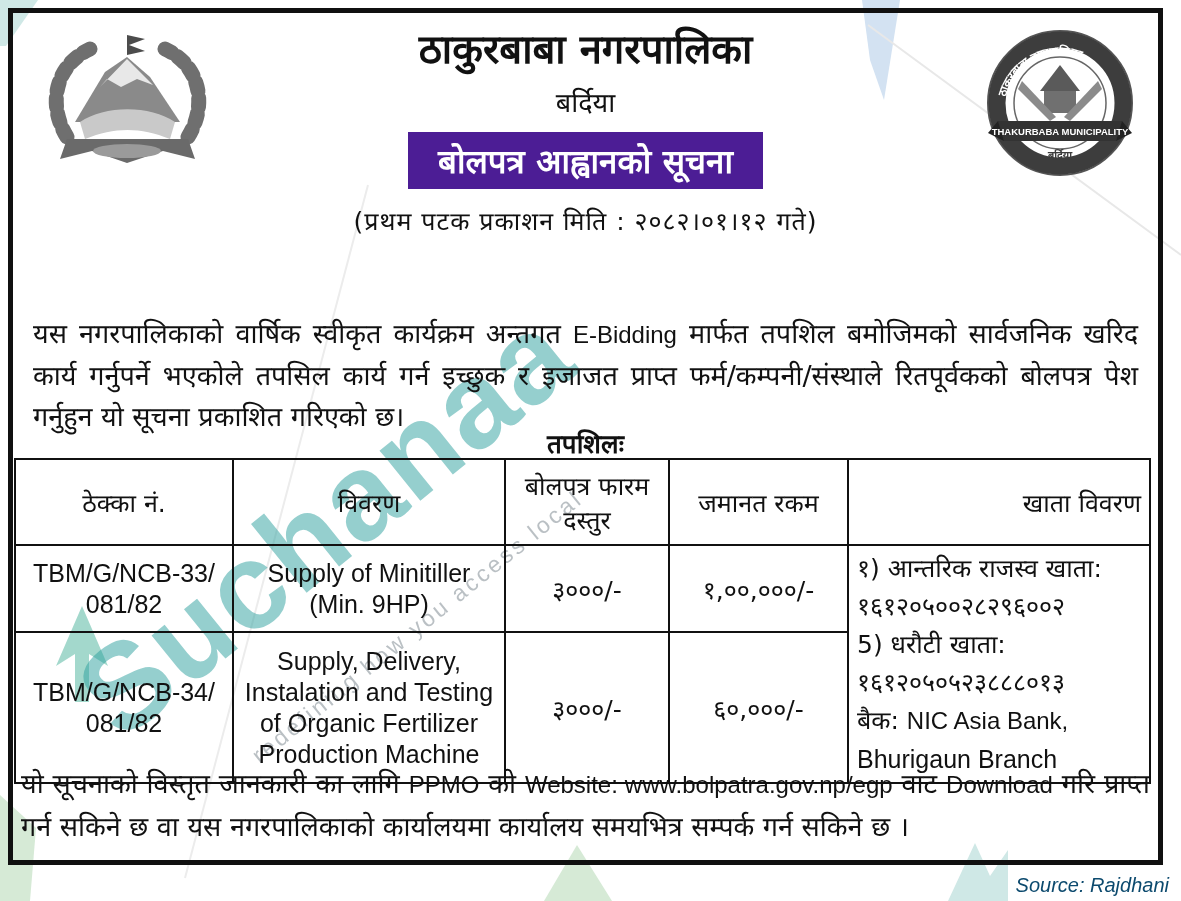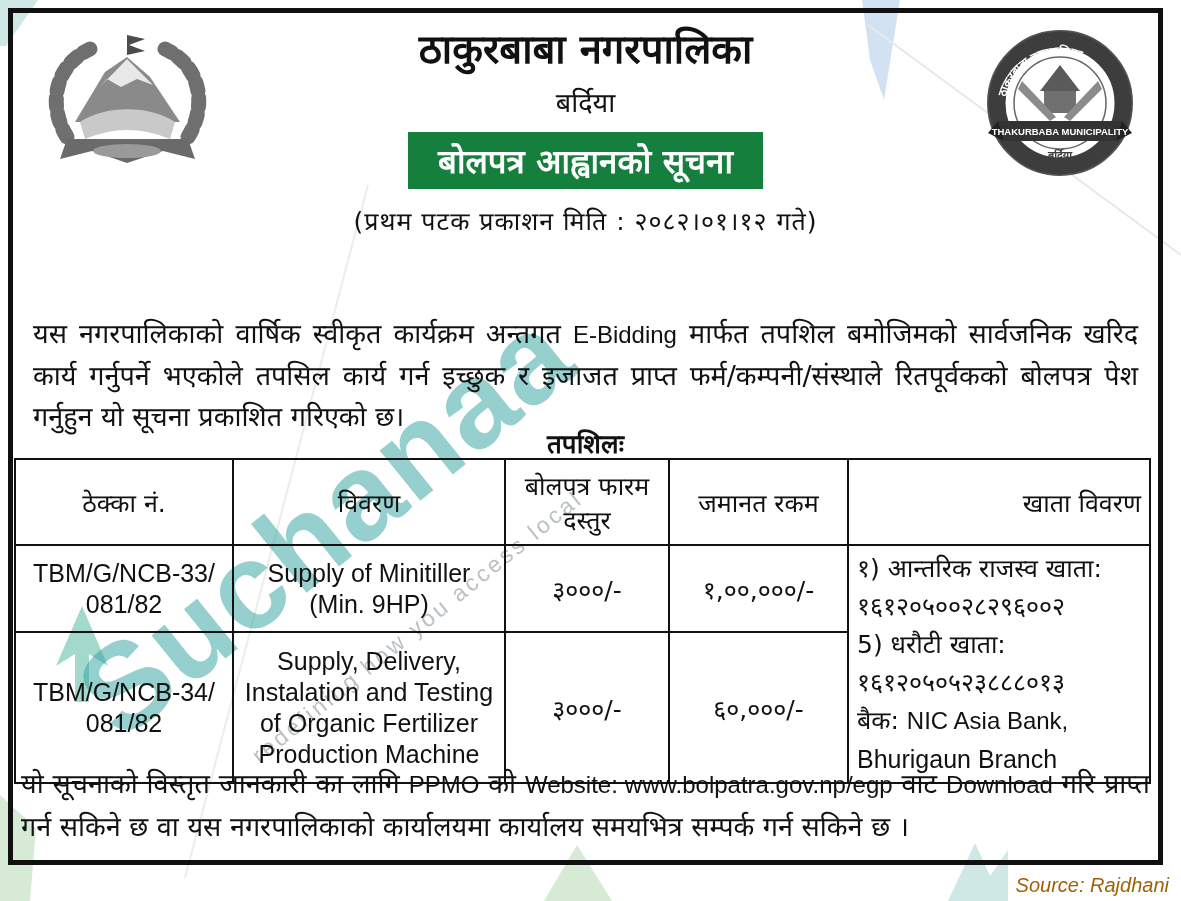--- a/index.html
+++ b/index.html
@@ -14,28 +14,28 @@
            font-size:122px;letter-spacing:2px;color:rgba(44,160,158,0.50);white-space:nowrap;}
   .wm-tagline{position:absolute;left:255px;top:745px;z-index:1;
            transform:rotate(-39deg);transform-origin:0 50%;
            font-family:"Liberation Sans",sans-serif;font-size:23px;letter-spacing:3px;
            color:rgba(130,140,148,0.55);white-space:nowrap;}
   .wm-arrow{position:absolute;left:56px;top:606px;z-index:1;opacity:.5;}
   
   .doc{position:absolute;left:8px;top:8px;width:1155px;height:857px;
        border:5px solid #101010;z-index:2;box-sizing:border-box;}
   .source-credit{position:absolute;right:12px;top:874px;z-index:2;
-       font-family:"Liberation Sans",sans-serif;font-style:italic;font-size:20px;color:#a16207;}
+       font-family:"Liberation Sans",sans-serif;font-style:italic;font-size:20px;color:#0c4a6e;}
   
   .emblem-left{position:absolute;left:32px;top:14px;}
   .logo-right{position:absolute;right:22px;top:16px;}
   .header-center{position:absolute;left:175px;right:175px;top:10px;text-align:center;z-index:3;}
   .title1,.title2{font-size:40px;font-weight:bold;line-height:52px;margin:0;}
   .district{font-size:27px;margin-top:8px;}
-  .notice-box{display:inline-block;background:#15803d;color:#ffffff;
+  .notice-box{display:inline-block;background:#4c1d95;color:#ffffff;
               font-size:33px;font-weight:bold;padding:6px 30px;margin-top:12px;}
   .date-line{font-size:25px;margin-top:14px;letter-spacing:1px;}
   
   .intro{position:absolute;left:8px;right:8px;top:288px;z-index:3;
          font-size:27px;line-height:41px;text-align:justify;margin:12px;}
   .lat{font-family:"Liberation Sans",sans-serif;font-size:24px;}
   .details-label{position:absolute;left:0;right:0;top:412px;text-align:center;
                  font-size:26px;font-weight:bold;z-index:3;}
   
   table.tender{position:absolute;left:1px;top:445px;border-collapse:collapse;z-index:3;

